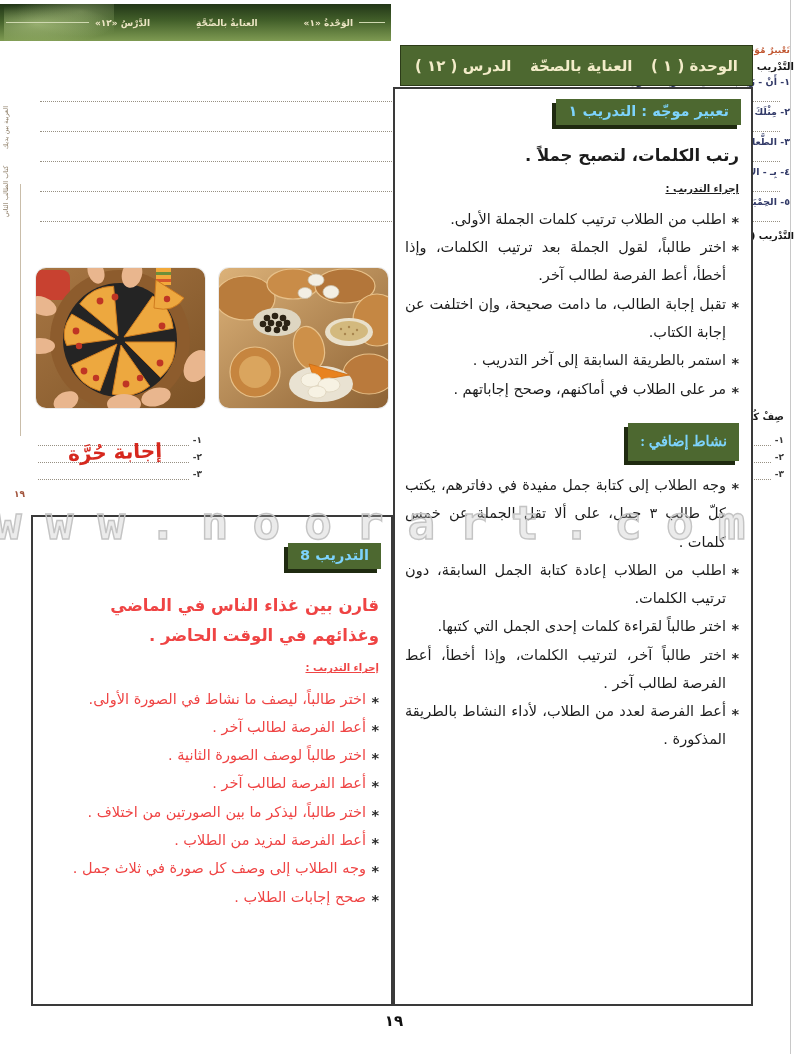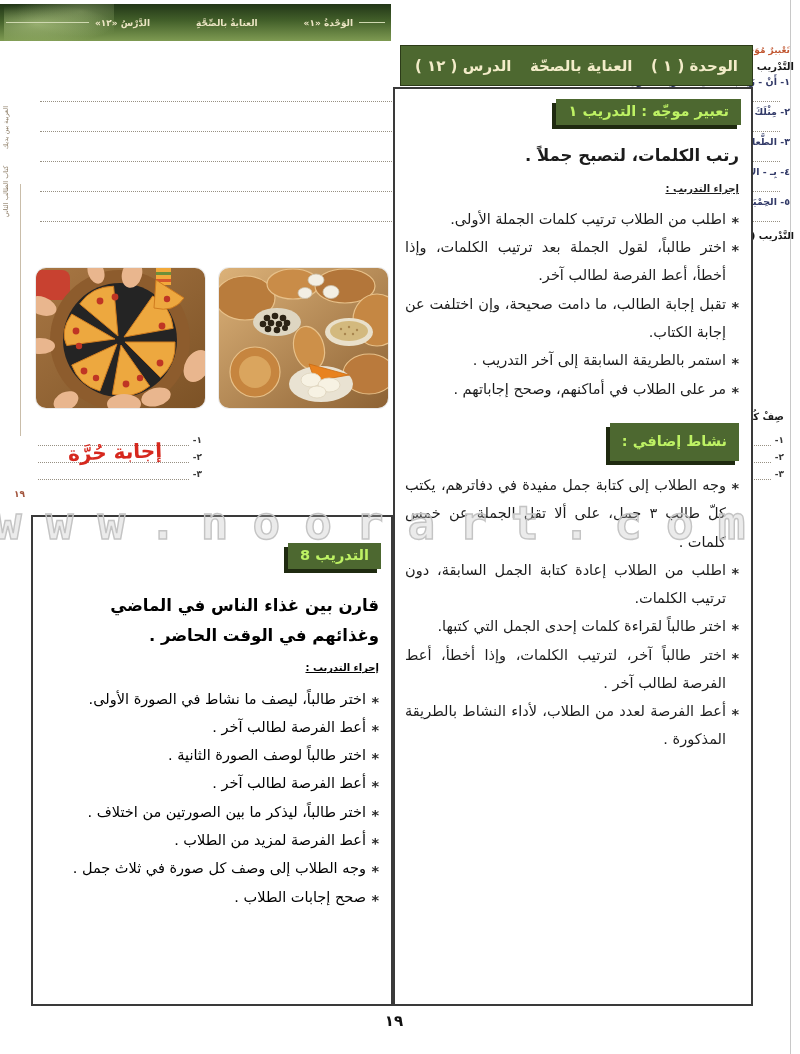--- a/index.html
+++ b/index.html
@@ -43,34 +43,34 @@
   .margin-line{position:absolute;left:20px;top:184px;width:1px;height:252px;background:#c9bda9;}
   
   .hdr{position:absolute;left:400px;top:45px;width:353px;height:41px;background:#4d6830;
         border:1px solid #2c3b18;box-sizing:border-box;display:flex;align-items:center;
         justify-content:space-between;direction:rtl;padding:0 14px;color:#f3ecc9;
         font-weight:bold;font-size:15px;}
   .rbox{position:absolute;left:393px;top:87px;width:360px;height:919px;border:2px solid #3a3a3a;
         box-sizing:border-box;background:#fff;}
   .lbox{position:absolute;left:31px;top:515px;width:362px;height:491px;border:2px solid #3a3a3a;
         box-sizing:border-box;background:#fff;}
-  .badge{background:#4d6830;color:#bef264;font-weight:bold;font-size:14.5px;padding:4px 12px 6px;
+  .badge{background:#4d6830;color:#7dd3fc;font-weight:bold;font-size:14.5px;padding:4px 12px 6px;
         box-shadow:-4px 4px 0 0 #1f2a10;display:inline-block;direction:rtl;}
   .badge1{position:absolute;top:10px;right:10px;}
   .lbadge{position:absolute;top:26px;right:10px;}
   .rcontent{position:absolute;top:52px;right:12px;left:10px;direction:rtl;text-align:right;
         font-size:14.5px;color:#1c1c1c;line-height:1.95;}
   .lcontent{position:absolute;top:74px;right:12px;left:12px;direction:rtl;text-align:right;
-        font-size:14.5px;color:#000000;line-height:1.95;}
+        font-size:14.5px;color:#ef4444;line-height:1.95;}
   .intro{font-size:16.5px;font-weight:bold;line-height:1.8;margin-bottom:2px;}
   .proc{font-weight:bold;text-decoration:underline;font-size:10px;}
   .steps{margin-top:4px;}
   .step{position:relative;padding-right:13px;text-align:justify;}
   .step::before{content:"*";position:absolute;right:0;top:3px;font-weight:bold;color:#262626;}
-  .extra-badge-wrap{margin:20px 0 10px;}
+  .extra-badge-wrap{margin:20px 0 10px;font-family:Liberation Serif, serif;}
   
   .bottom-pagenum{position:absolute;left:368px;top:1012px;width:52px;text-align:center;
         font-size:15px;font-weight:bold;color:#111;}
   .watermark{position:absolute;left:-6px;top:496px;width:812px;z-index:9;pointer-events:none;
         font-family:"DejaVu Sans Mono",monospace;font-size:46px;font-weight:bold;letter-spacing:24px;
         color:rgba(190,190,190,0.30);-webkit-text-stroke:1.4px #c4c4c4;white-space:nowrap;}
   .scan-edge{position:absolute;right:9px;top:0;width:1px;height:1054px;background:#c8c8c8;}
 </style>
 </head>
 <body>

